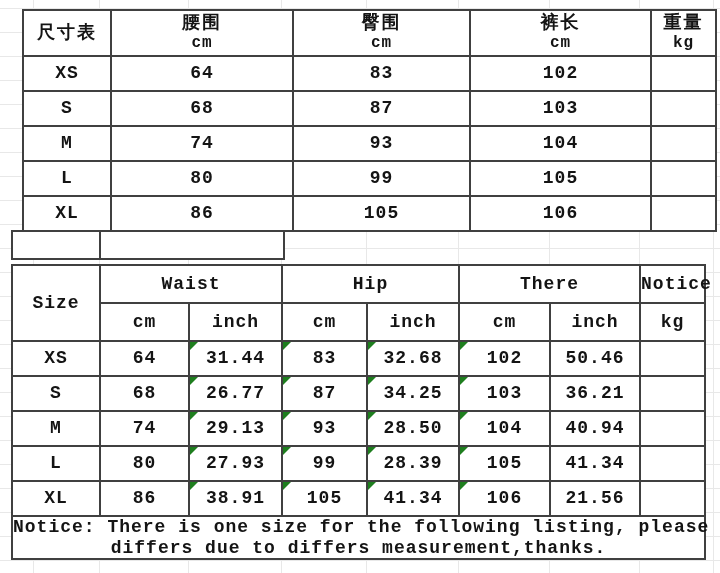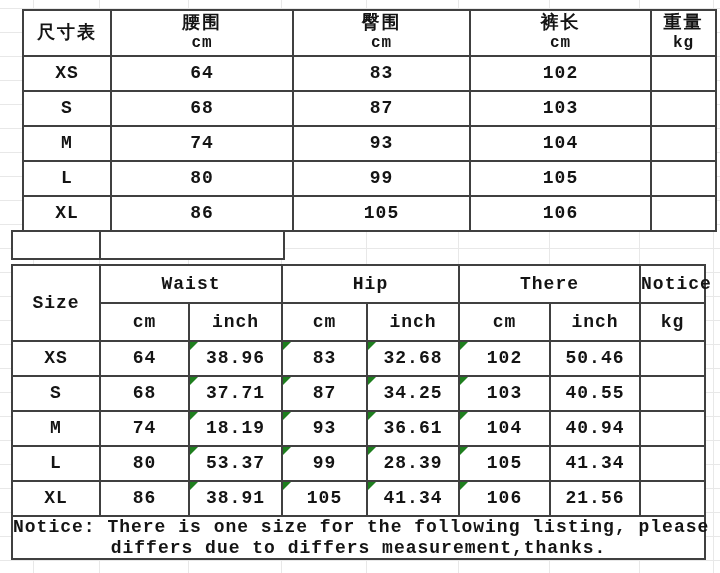--- a/index.html
+++ b/index.html
@@ -165,51 +165,51 @@
       <td class="th u">inch</td>
       <td class="th u">cm</td>
       <td class="th u">inch</td>
       <td class="th u">cm</td>
       <td class="th u">inch</td>
       <td class="th u">kg</td>
     </tr>
     <tr class="r">
       <td>XS</td>
       <td>64</td>
-      <td class="flag">38.96</td>
+      <td class="flag">31.44</td>
       <td class="flag">83</td>
       <td class="flag">32.68</td>
       <td class="flag">102</td>
       <td>50.46</td>
       <td></td>
     </tr>
     <tr class="r">
       <td>S</td>
       <td>68</td>
-      <td class="flag">37.71</td>
+      <td class="flag">26.77</td>
       <td class="flag">87</td>
       <td class="flag">34.25</td>
       <td class="flag">103</td>
-      <td>40.55</td>
+      <td>36.21</td>
       <td></td>
     </tr>
     <tr class="r">
       <td>M</td>
       <td>74</td>
-      <td class="flag">18.19</td>
+      <td class="flag">29.13</td>
       <td class="flag">93</td>
-      <td class="flag">36.61</td>
+      <td class="flag">28.50</td>
       <td class="flag">104</td>
       <td>40.94</td>
       <td></td>
     </tr>
     <tr class="r">
       <td>L</td>
       <td>80</td>
-      <td class="flag">53.37</td>
+      <td class="flag">27.93</td>
       <td class="flag">99</td>
       <td class="flag">28.39</td>
       <td class="flag">105</td>
       <td>41.34</td>
       <td></td>
     </tr>
     <tr class="r">
       <td>XL</td>
       <td>86</td>
       <td class="flag">38.91</td>

